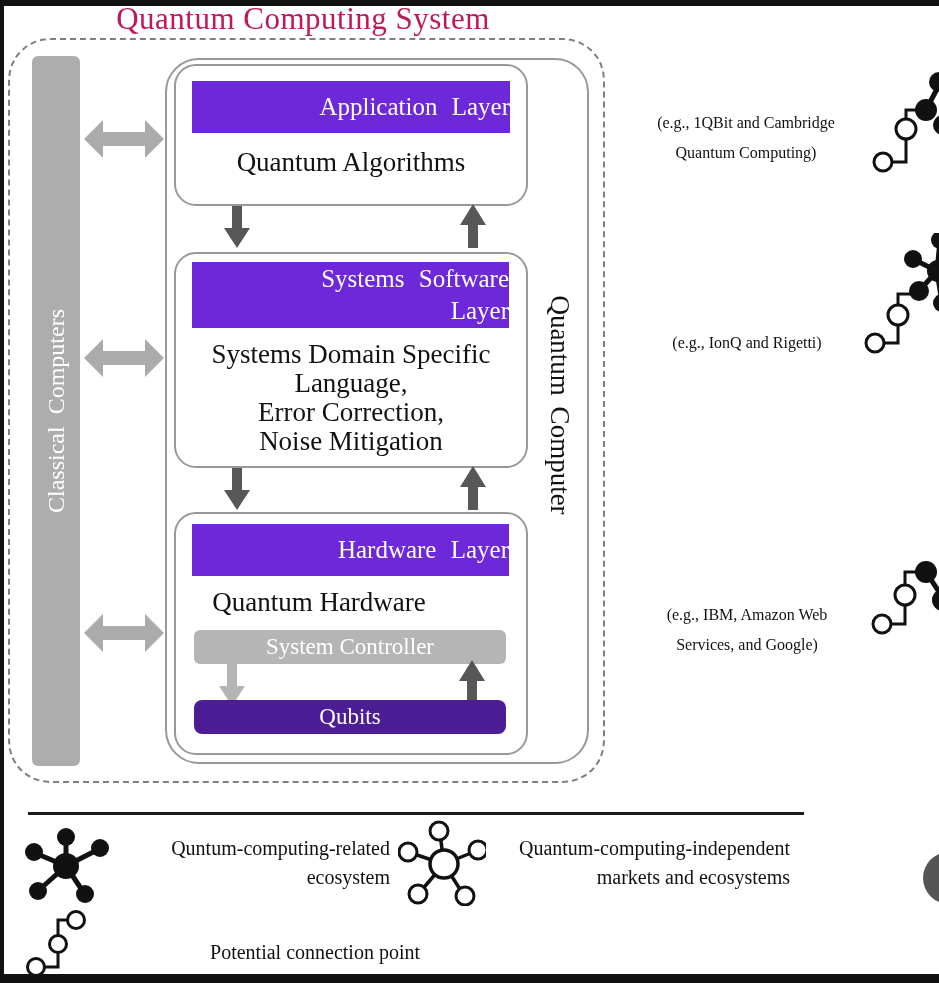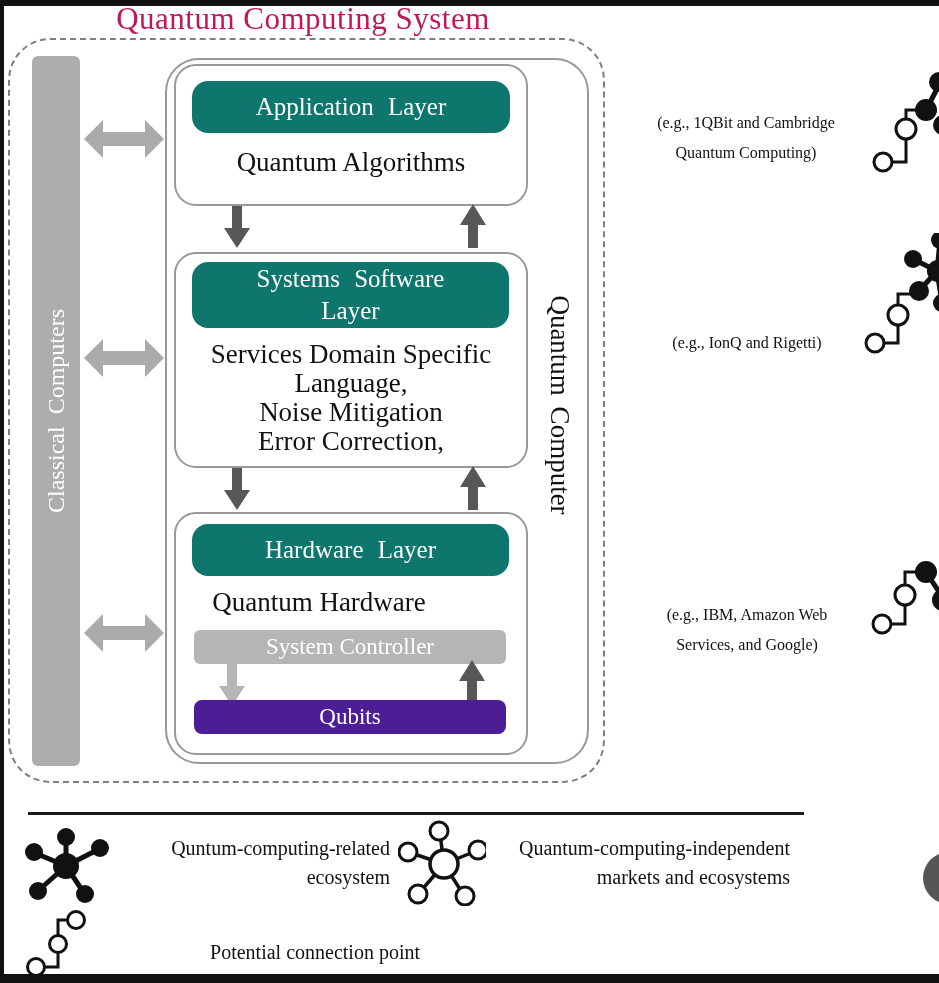--- a/index.html
+++ b/index.html
@@ -33,23 +33,23 @@
 
   .quantum-vlabel-zone { left:536px; top:250px; width:46px; height:310px; }
   .quantum-vlabel-zone .vlabel { transform:translate(-50%,-50%) rotate(90deg);
             color:#111; font-size:27px; word-spacing:4px; }
 
   .layer-box { border:2px solid #999; border-radius:22px; background:#fff; }
   .layer-app { left:174px; top:64px;  width:354px; height:142px; }
   .layer-sw  { left:174px; top:252px; width:354px; height:216px; }
   .layer-hw  { left:174px; top:512px; width:354px; height:243px; }
 
-  .black-header { background:#0f766e; color:#fff; border-radius:16px;
+  .black-header { background:#6d28d9; color:#fff; border-radius:0;
                   display:flex; flex-direction:column; justify-content:center;
-                  align-items:center; text-align:center;
+                  align-items:flex-end; text-align:center;
                   font-size:25px; word-spacing:8px; line-height:32px; }
   .hdr-app { left:192px; top:81px;  width:318px; height:52px; }
   .hdr-sw  { left:192px; top:262px; width:317px; height:66px; }
   .hdr-hw  { left:192px; top:524px; width:317px; height:52px; }
 
   .body-text { text-align:center; font-size:27px; line-height:29px; color:#111; }
   .body-app { left:174px; top:148px; width:354px; }
   .body-sw  { left:174px; top:340px; width:354px; }
   .body-hw  { left:174px; top:588px; width:290px; }
 
@@ -112,24 +112,24 @@
 <svg class="abs" style="left:460px; top:204px;" width="26" height="44" viewBox="0 0 26 44">
   <polygon points="13,0 26,21 18,21 18,44 8,44 8,21 0,21" fill="#575757"></polygon>
 </svg>
 
 <div class="abs layer-box layer-sw"></div>
 <div class="abs black-header hdr-sw">
   <span>Systems Software</span>
   <span>Layer</span>
 </div>
 <div class="abs body-text body-sw">
-  <div>Services Domain Specific</div>
+  <div>Systems Domain Specific</div>
   <div>Language,</div>
+  <div>Error Correction,</div>
   <div>Noise Mitigation</div>
-  <div>Error Correction,</div>
 </div>
 
 <svg class="abs" style="left:224px; top:468px;" width="26" height="42" viewBox="0 0 26 42">
   <polygon points="8,0 18,0 18,22 26,22 13,42 0,22 8,22" fill="#575757"></polygon>
 </svg>
 <svg class="abs" style="left:460px; top:466px;" width="26" height="44" viewBox="0 0 26 44">
   <polygon points="13,0 26,21 18,21 18,44 8,44 8,21 0,21" fill="#575757"></polygon>
 </svg>
 
 <div class="abs layer-box layer-hw"></div>

